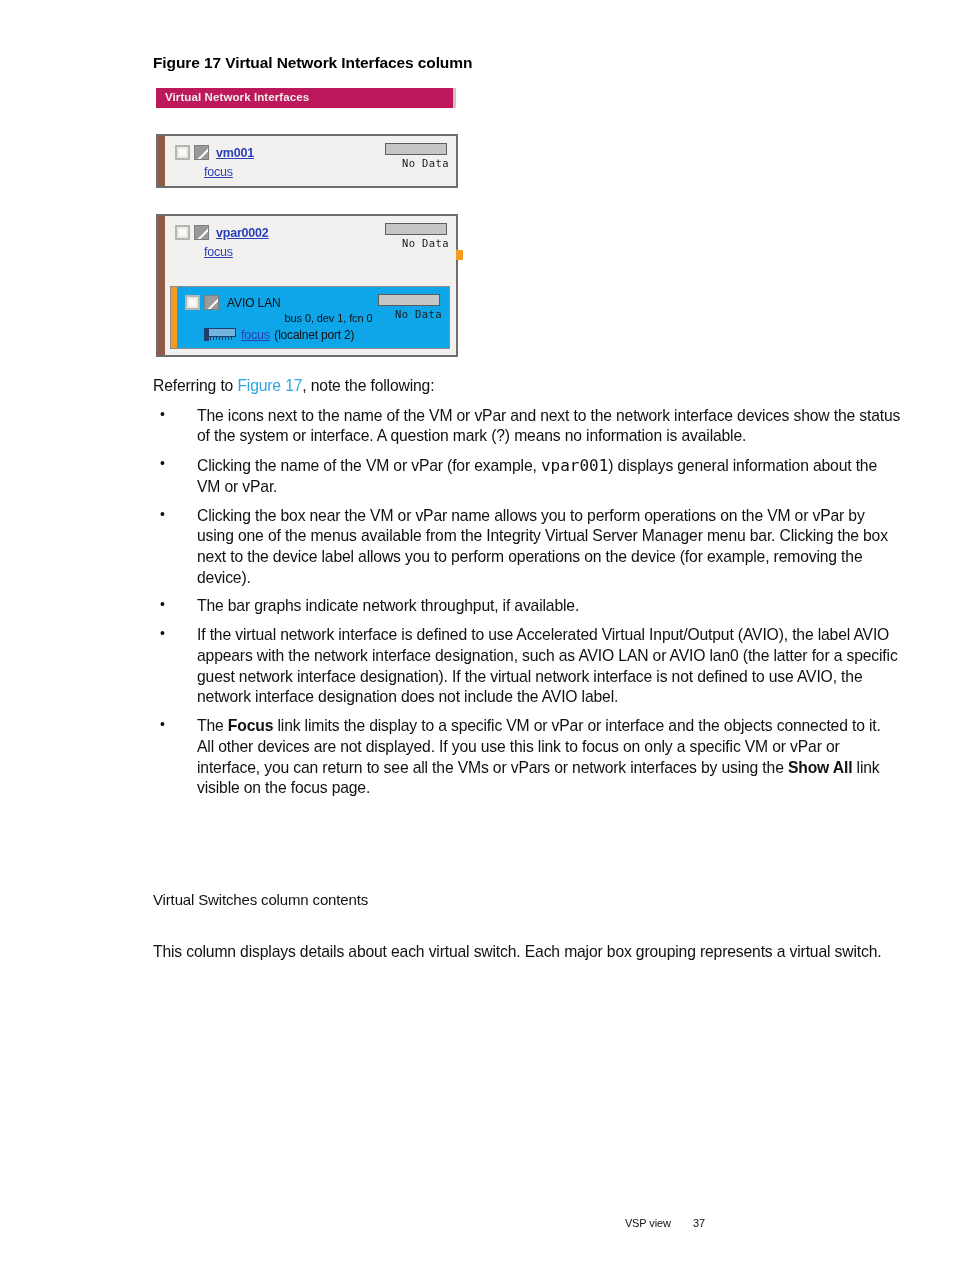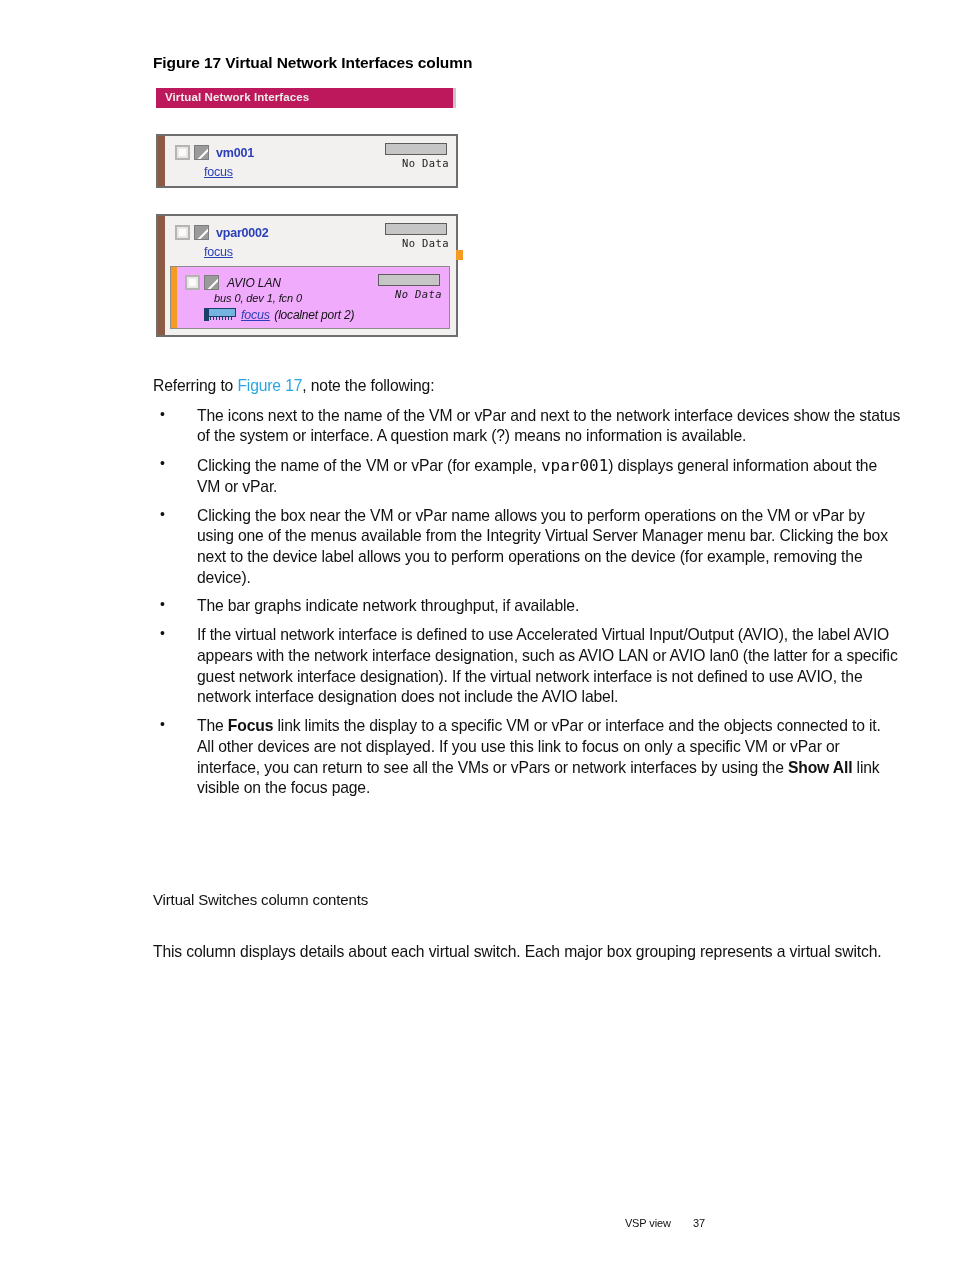--- a/index.html
+++ b/index.html
@@ -137,20 +137,21 @@
     transform: rotate(-45deg);
     transform-origin: center;
   }
 
   .name-link {
     display: inline-block;
     vertical-align: middle;
     margin-left: 7px;
     font-size: 12.5px;
     color: #2a3fb8;
+    text-decoration: underline;
     font-weight: bold;
     font-family: "Liberation Sans", sans-serif;
     letter-spacing: -0.2px;
     cursor: pointer;
   }
 
   .focus-link {
     display: inline-block;
     font-size: 12.5px;
     color: #2a3fb8;
@@ -185,26 +186,25 @@
     font-size: 10.5px;
     font-family: "DejaVu Sans Mono", monospace;
     color: #1a1a1a;
     letter-spacing: 0.4px;
     white-space: nowrap;
   }
 
   
   .dev-box {
     position: relative;
-    margin: 0 6px 6px 12px;
-    background: #f0abfc;
+    margin: 20px 6px 6px 12px;
+    background: #0ea5e9;
     border: 1px solid #8c8c8c;
     box-sizing: border-box;
     min-height: 54px;
-    font-style: italic;
   }
   .dev-box .accent-orange {
     position: absolute;
     left: 0;
     top: 0;
     bottom: 0;
     width: 6px;
     background: #f59a22;
   }
   .dev-row {
@@ -220,20 +220,21 @@
     font-family: "Liberation Sans", sans-serif;
     letter-spacing: -0.1px;
   }
   .dev-sub {
     padding-left: 29px;
     margin-top: 1px;
     font-size: 11px;
     color: #111111;
     font-family: "Liberation Sans", sans-serif;
     letter-spacing: -0.1px;
+    text-align: center;
   }
   .dev-focus-line {
     padding-left: 19px;
     margin-top: 1px;
     white-space: nowrap;
   }
   .dev-paren {
     font-size: 12px;
     color: #111111;
     font-family: "Liberation Sans", sans-serif;

